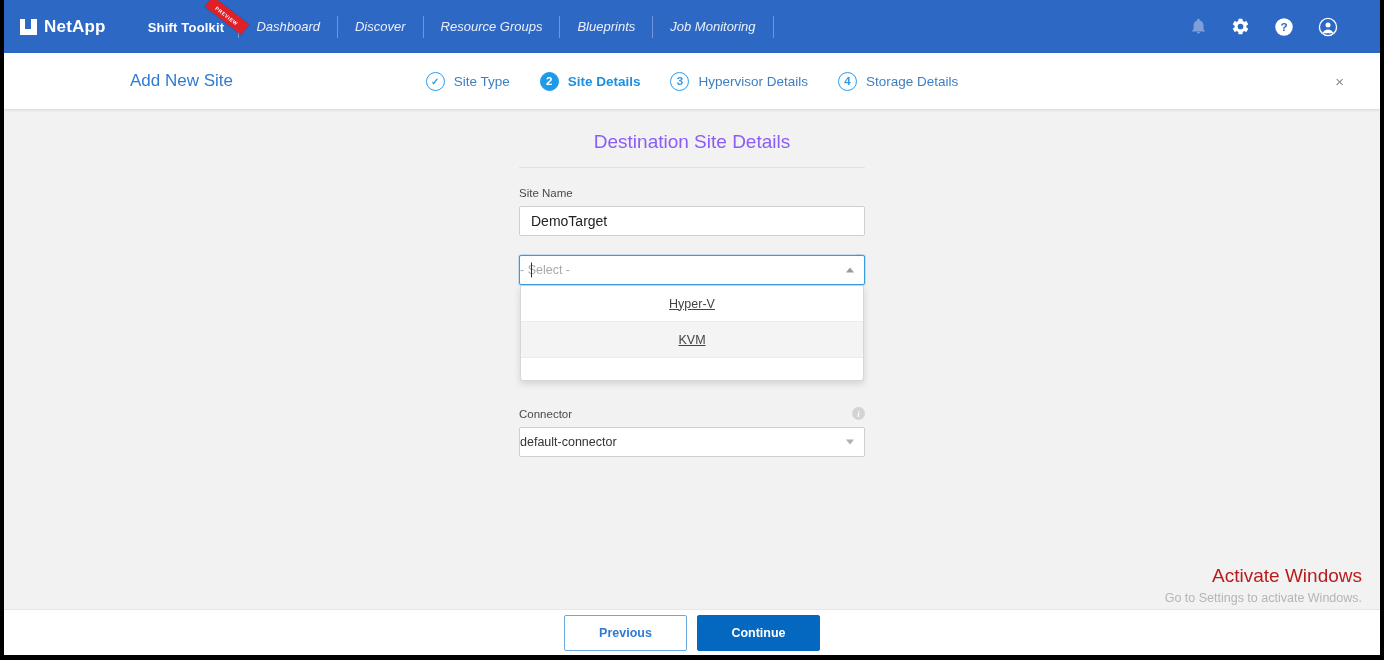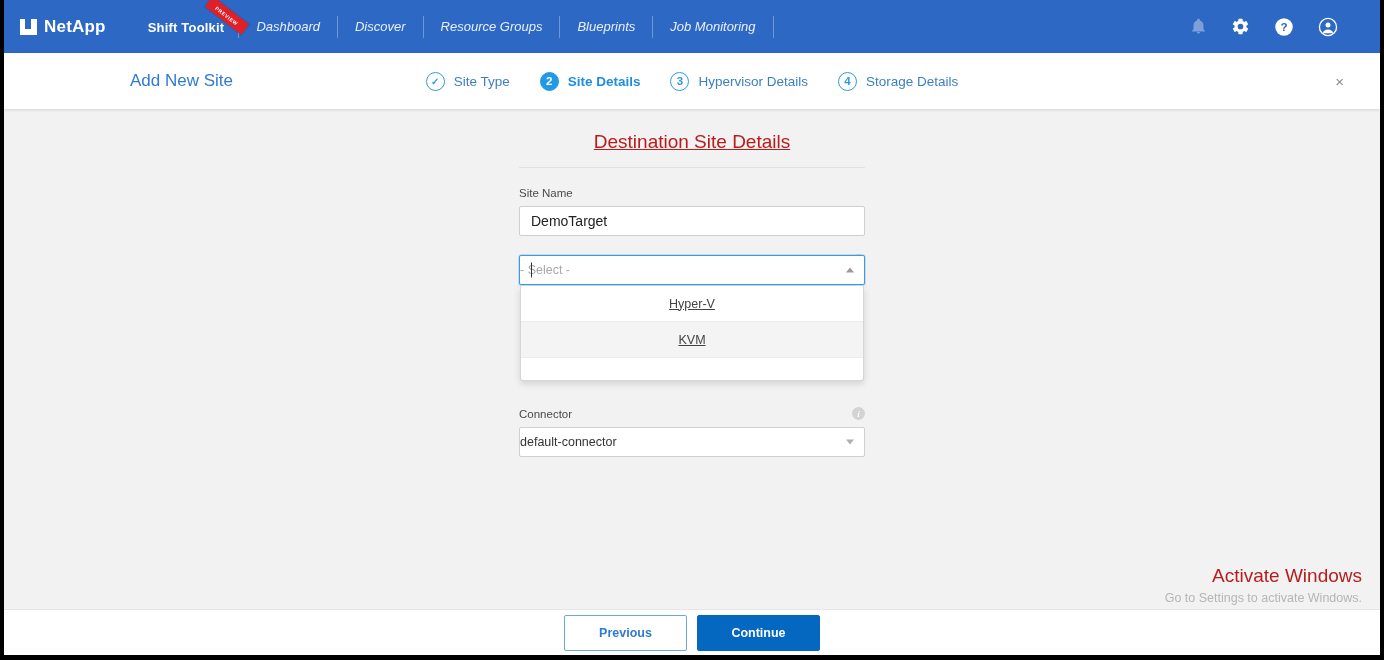--- a/index.html
+++ b/index.html
@@ -96,22 +96,22 @@
     color: #8c8c8c; font-size: 15px; cursor: pointer; line-height: 1;
   }
 
   
   .content { position: relative; height: 551px; }
   .form {
     position: absolute; left: 50%; transform: translateX(-50%);
     top: 22px; width: 346px;
   }
   .form-title {
-    text-align: center; color: #b91c1c;
-    font-size: 19px; padding-bottom: 14px; text-decoration: underline;
+    text-align: center; color: #8b5cf6;
+    font-size: 19px; padding-bottom: 14px;
   }
   .divider { height: 1px; background: #e2e2e2; }
   .field { margin-top: 19px; position: relative; }
   .field-label {
     font-size: 11.5px; color: #4a4a4a; margin-bottom: 7px; display: block;
   }
   .info-i {
     position: absolute; right: 0; top: -1px;
     width: 13px; height: 13px; border-radius: 50%;
     background: #d3d3d3; color: #fff;

